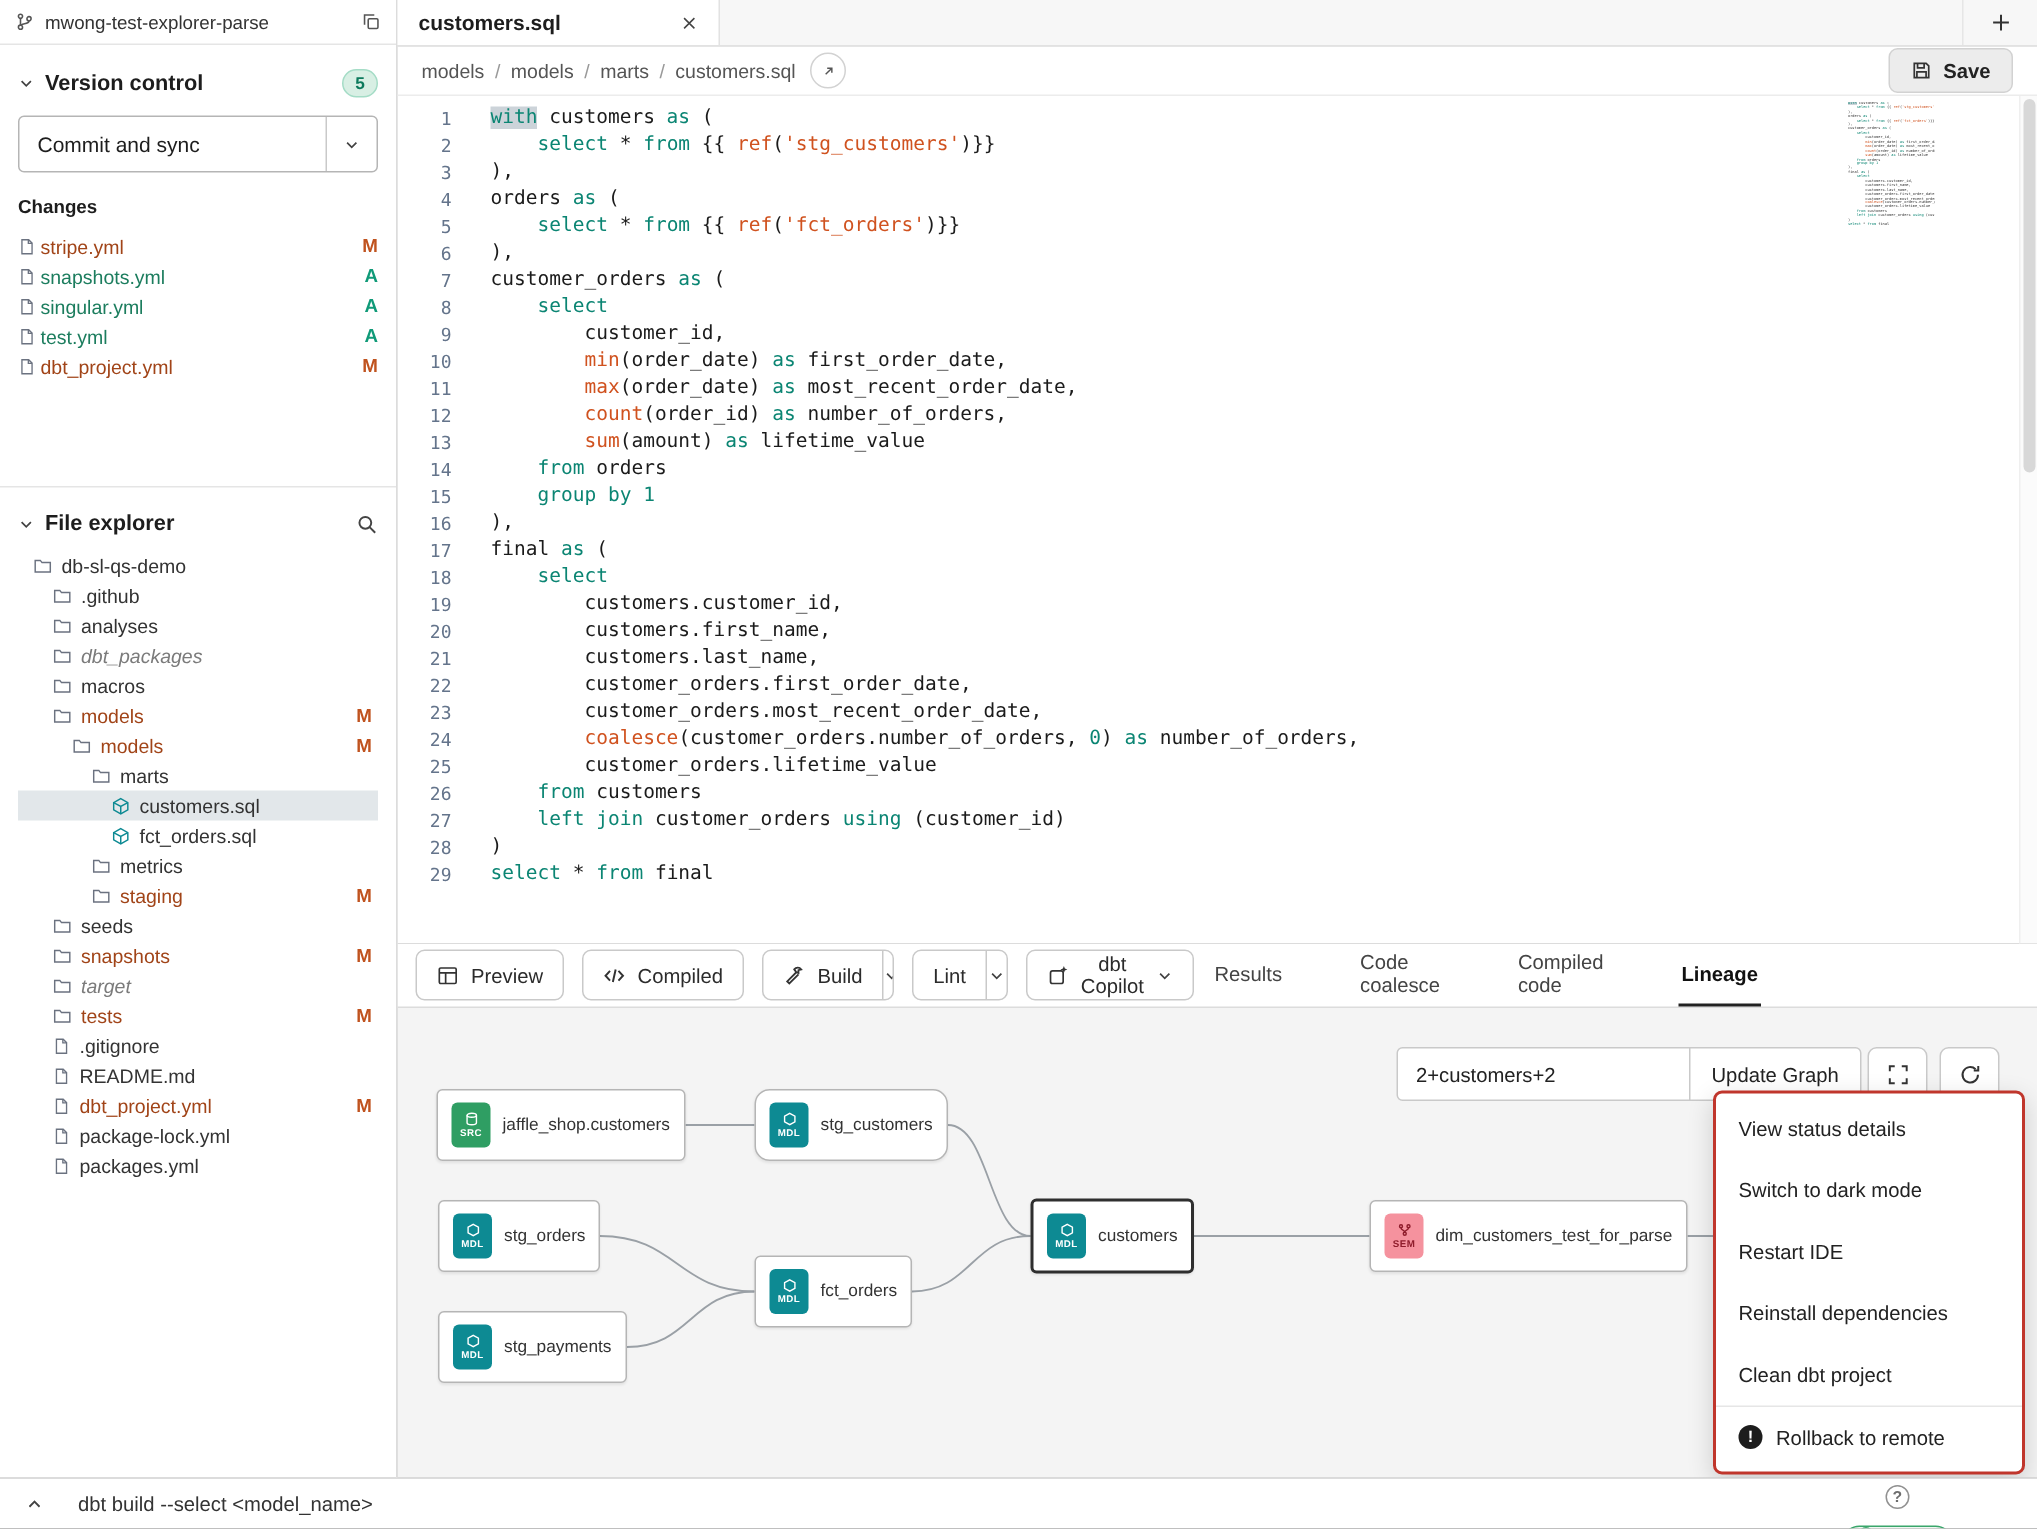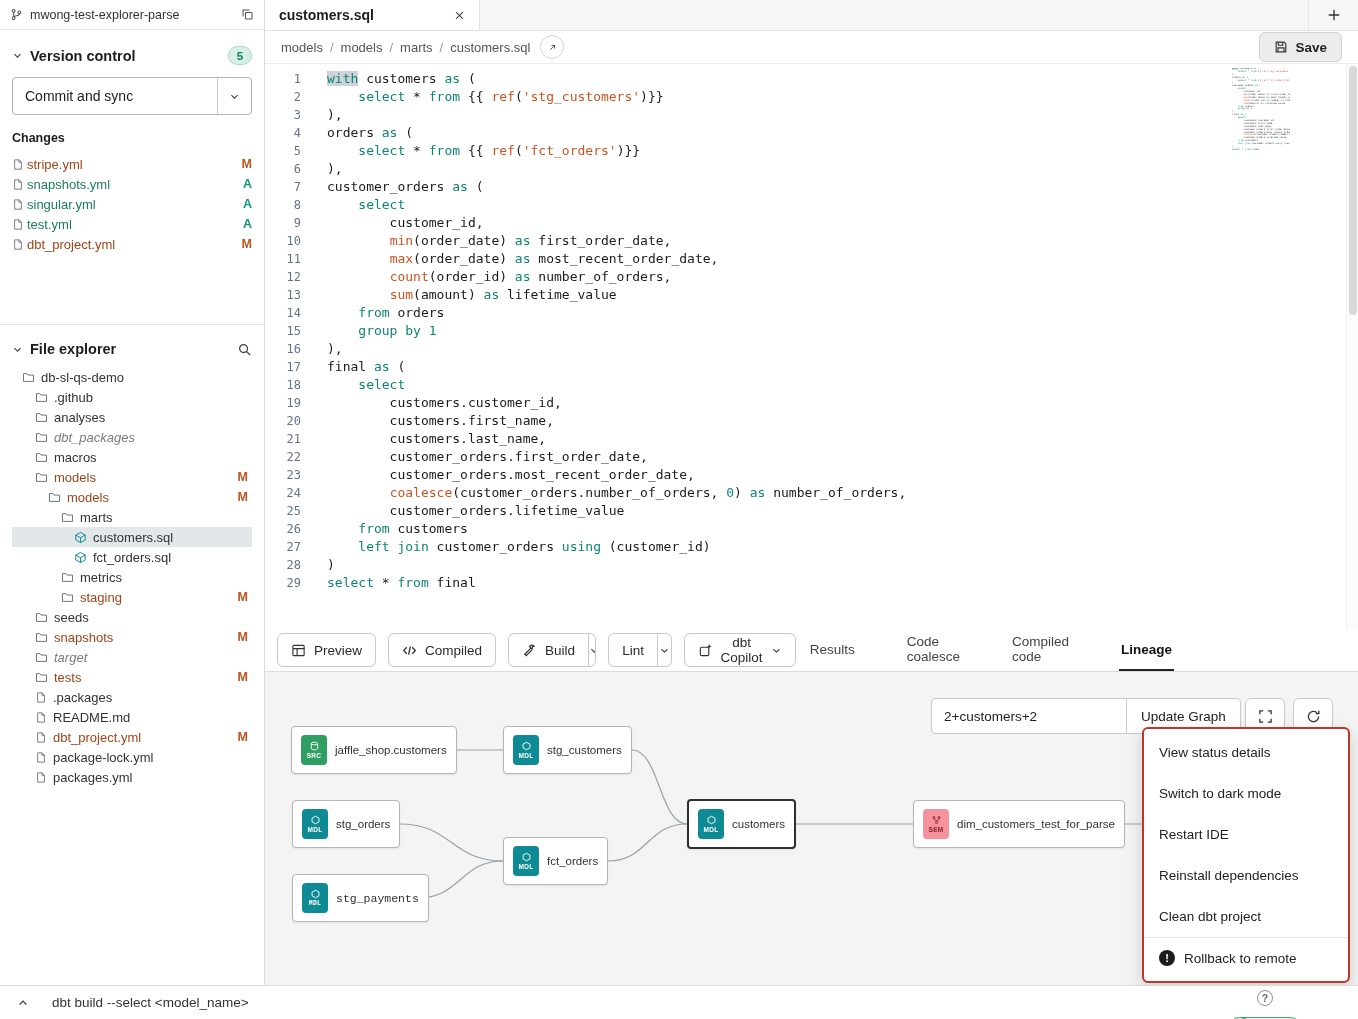--- a/index.html
+++ b/index.html
@@ -349,21 +349,21 @@
             <span class="tree-name nm-M">tests</span>
             <span class="status-letter st-M">M</span>
           </div>
           <div class="tree-row" style="padding-left: 23px;">
             <span class="ticon">
               <svg width="12" height="13" viewBox="0 0 16 16" fill="none" stroke="#6b7280" stroke-width="1.2">
                 <path d="M3.5 1.8h6l3 3v9.4h-9z"></path>
                 <path d="M9.2 1.8v3.2h3.3"></path>
               </svg>
             </span>
-            <span class="tree-name">.packages</span>
+            <span class="tree-name">.gitignore</span>
           </div>
           <div class="tree-row" style="padding-left: 23px;">
             <span class="ticon">
               <svg width="12" height="13" viewBox="0 0 16 16" fill="none" stroke="#6b7280" stroke-width="1.2">
                 <path d="M3.5 1.8h6l3 3v9.4h-9z"></path>
                 <path d="M9.2 1.8v3.2h3.3"></path>
               </svg>
             </span>
             <span class="tree-name">README.md</span>
           </div>
@@ -679,21 +679,21 @@
           <div class="lnode" style="left: 26px; top: 54px;">
             <span class="lnode-icon ic-SRC">
               <svg width="11" height="10" viewBox="0 0 16 16" fill="none" stroke="#fff" stroke-width="1.5">
                 <ellipse cx="8" cy="4" rx="5" ry="2.1"></ellipse>
                 <path d="M3 4v8c0 1.2 2.2 2.1 5 2.1s5-.9 5-2.1V4"></path>
               </svg>
               <span class="tlabel">SRC</span>
             </span>
             <span class="lnode-label">jaffle_shop.customers</span>
           </div>
-          <div class="lnode" style="left: 238px; top: 54px;">
+          <div class="lnode" style="left: 238px; top: 54px; border-radius: 10px;">
             <span class="lnode-icon ic-MDL">
               <svg width="11" height="10" viewBox="0 0 16 16" fill="none" stroke="#fff" stroke-width="1.5">
                 <path d="M8 2l5.5 3v6L8 14 2.5 11V5z"></path>
               </svg>
               <span class="tlabel">MDL</span>
             </span>
             <span class="lnode-label">stg_customers</span>
           </div>
           <div class="lnode" style="left: 27px; top: 128px;">
             <span class="lnode-icon ic-MDL">
@@ -706,21 +706,21 @@
           </div>
           <div class="lnode" style="left: 238px; top: 165px;">
             <span class="lnode-icon ic-MDL">
               <svg width="11" height="10" viewBox="0 0 16 16" fill="none" stroke="#fff" stroke-width="1.5">
                 <path d="M8 2l5.5 3v6L8 14 2.5 11V5z"></path>
               </svg>
               <span class="tlabel">MDL</span>
             </span>
             <span class="lnode-label">fct_orders</span>
           </div>
-          <div class="lnode" style="left: 27px; top: 202px; font-family: Liberation Mono, monospace;">
+          <div class="lnode" style="left: 27px; top: 202px;">
             <span class="lnode-icon ic-MDL">
               <svg width="11" height="10" viewBox="0 0 16 16" fill="none" stroke="#fff" stroke-width="1.5">
                 <path d="M8 2l5.5 3v6L8 14 2.5 11V5z"></path>
               </svg>
               <span class="tlabel">MDL</span>
             </span>
             <span class="lnode-label">stg_payments</span>
           </div>
           <div class="lnode selected" style="left: 422px; top: 127px;">
             <span class="lnode-icon ic-MDL">

